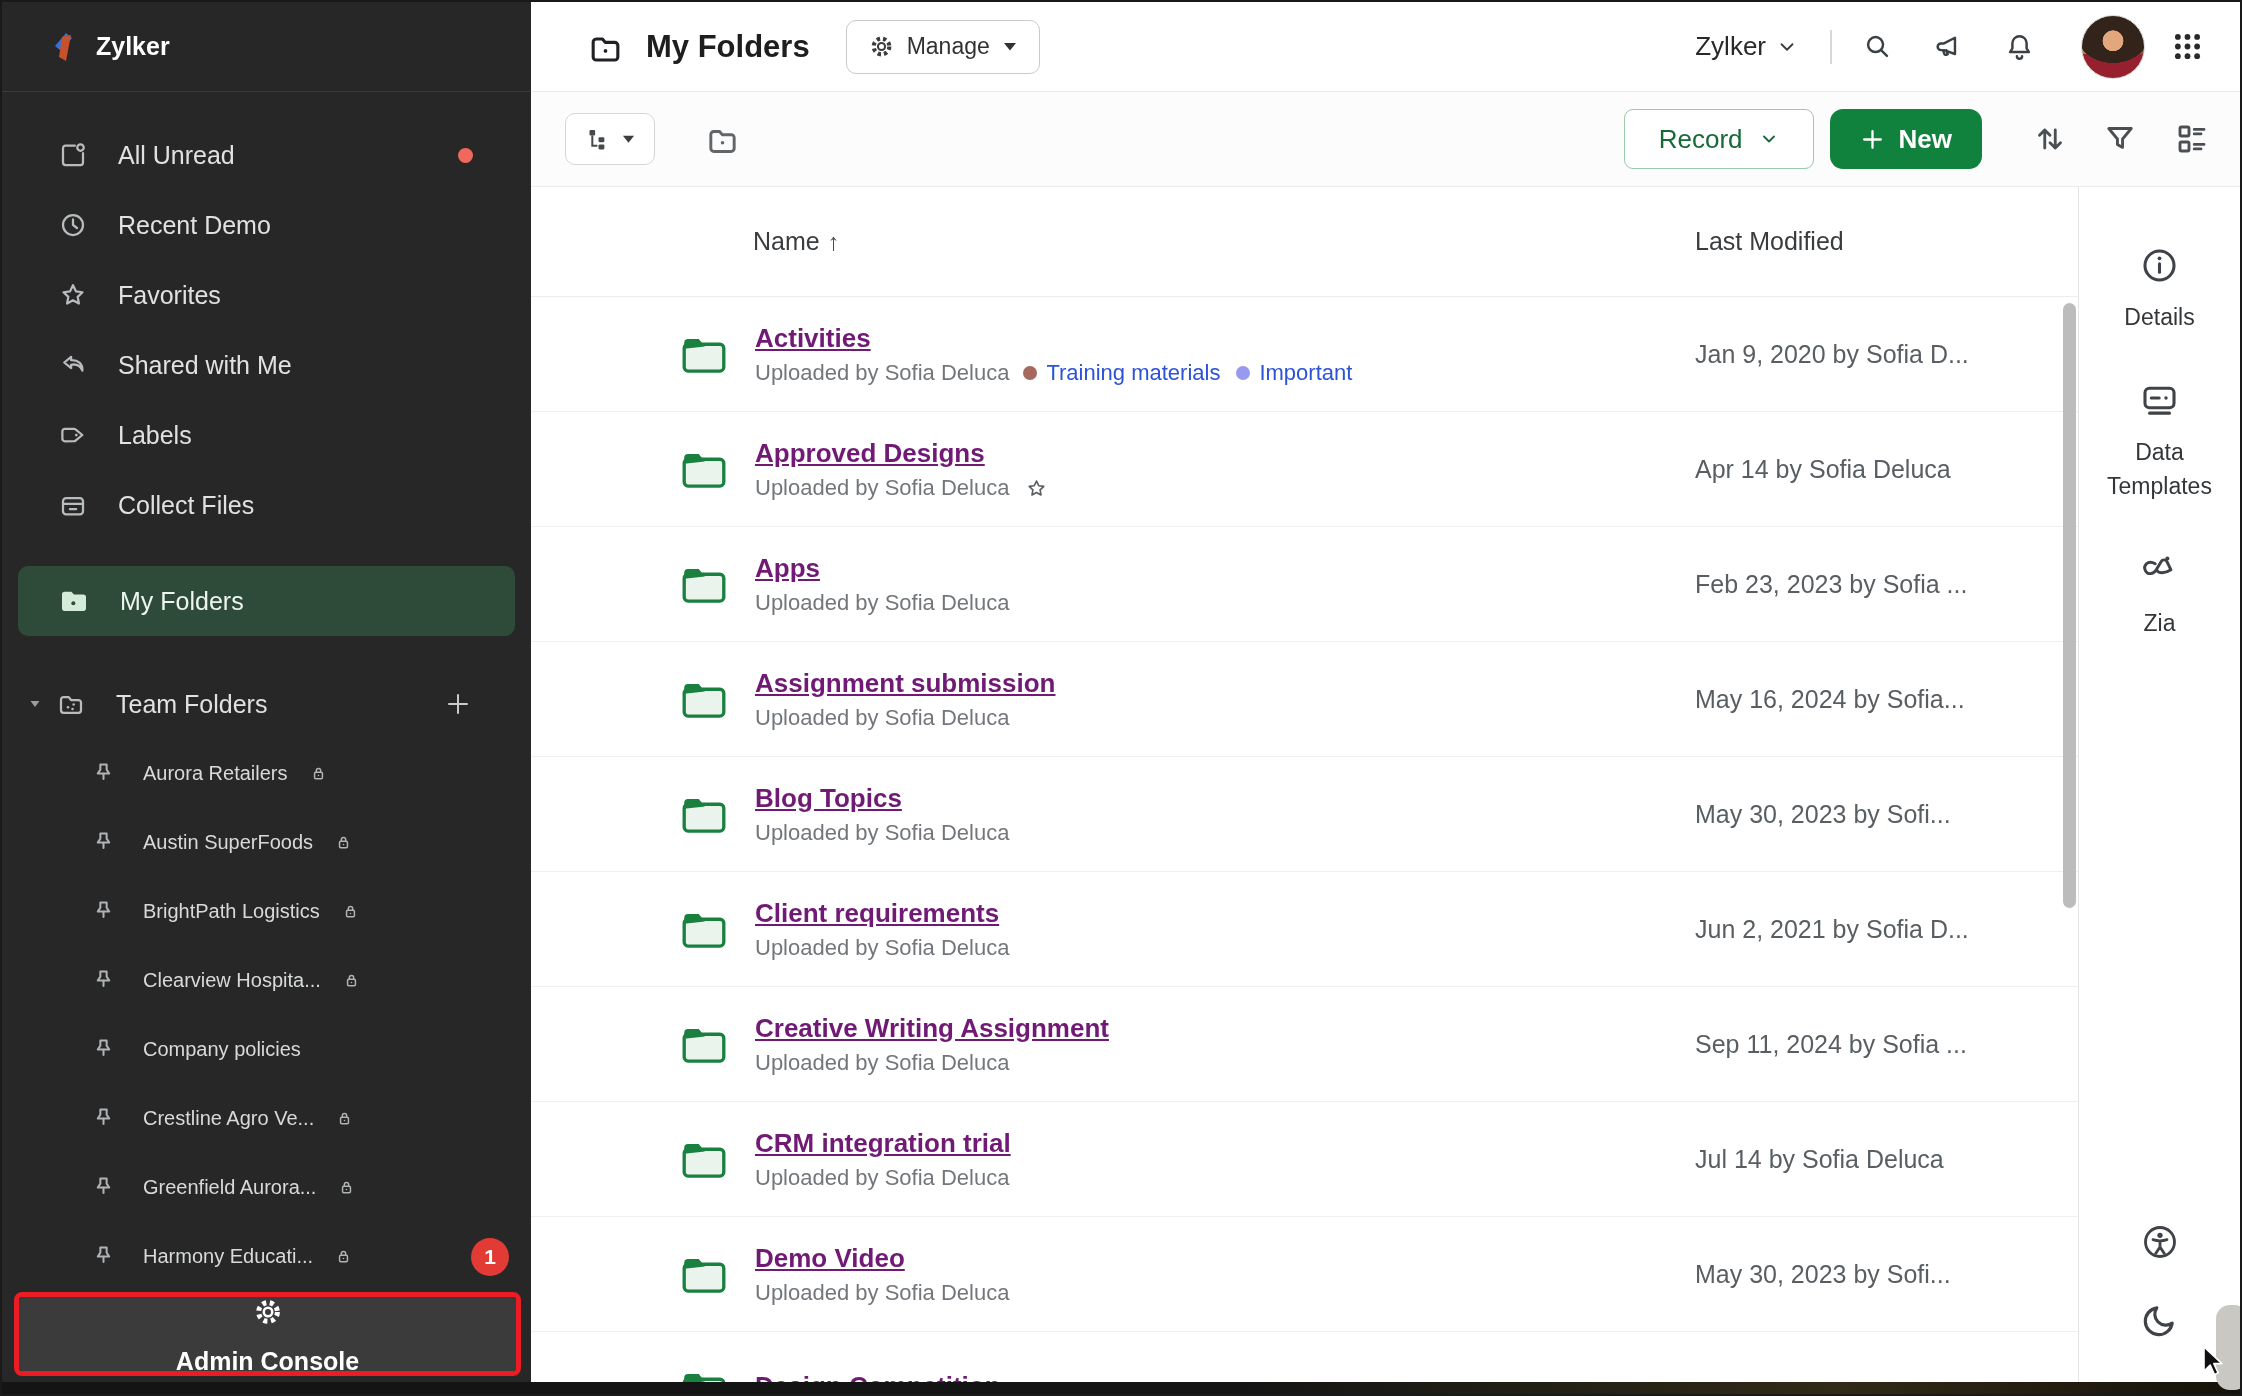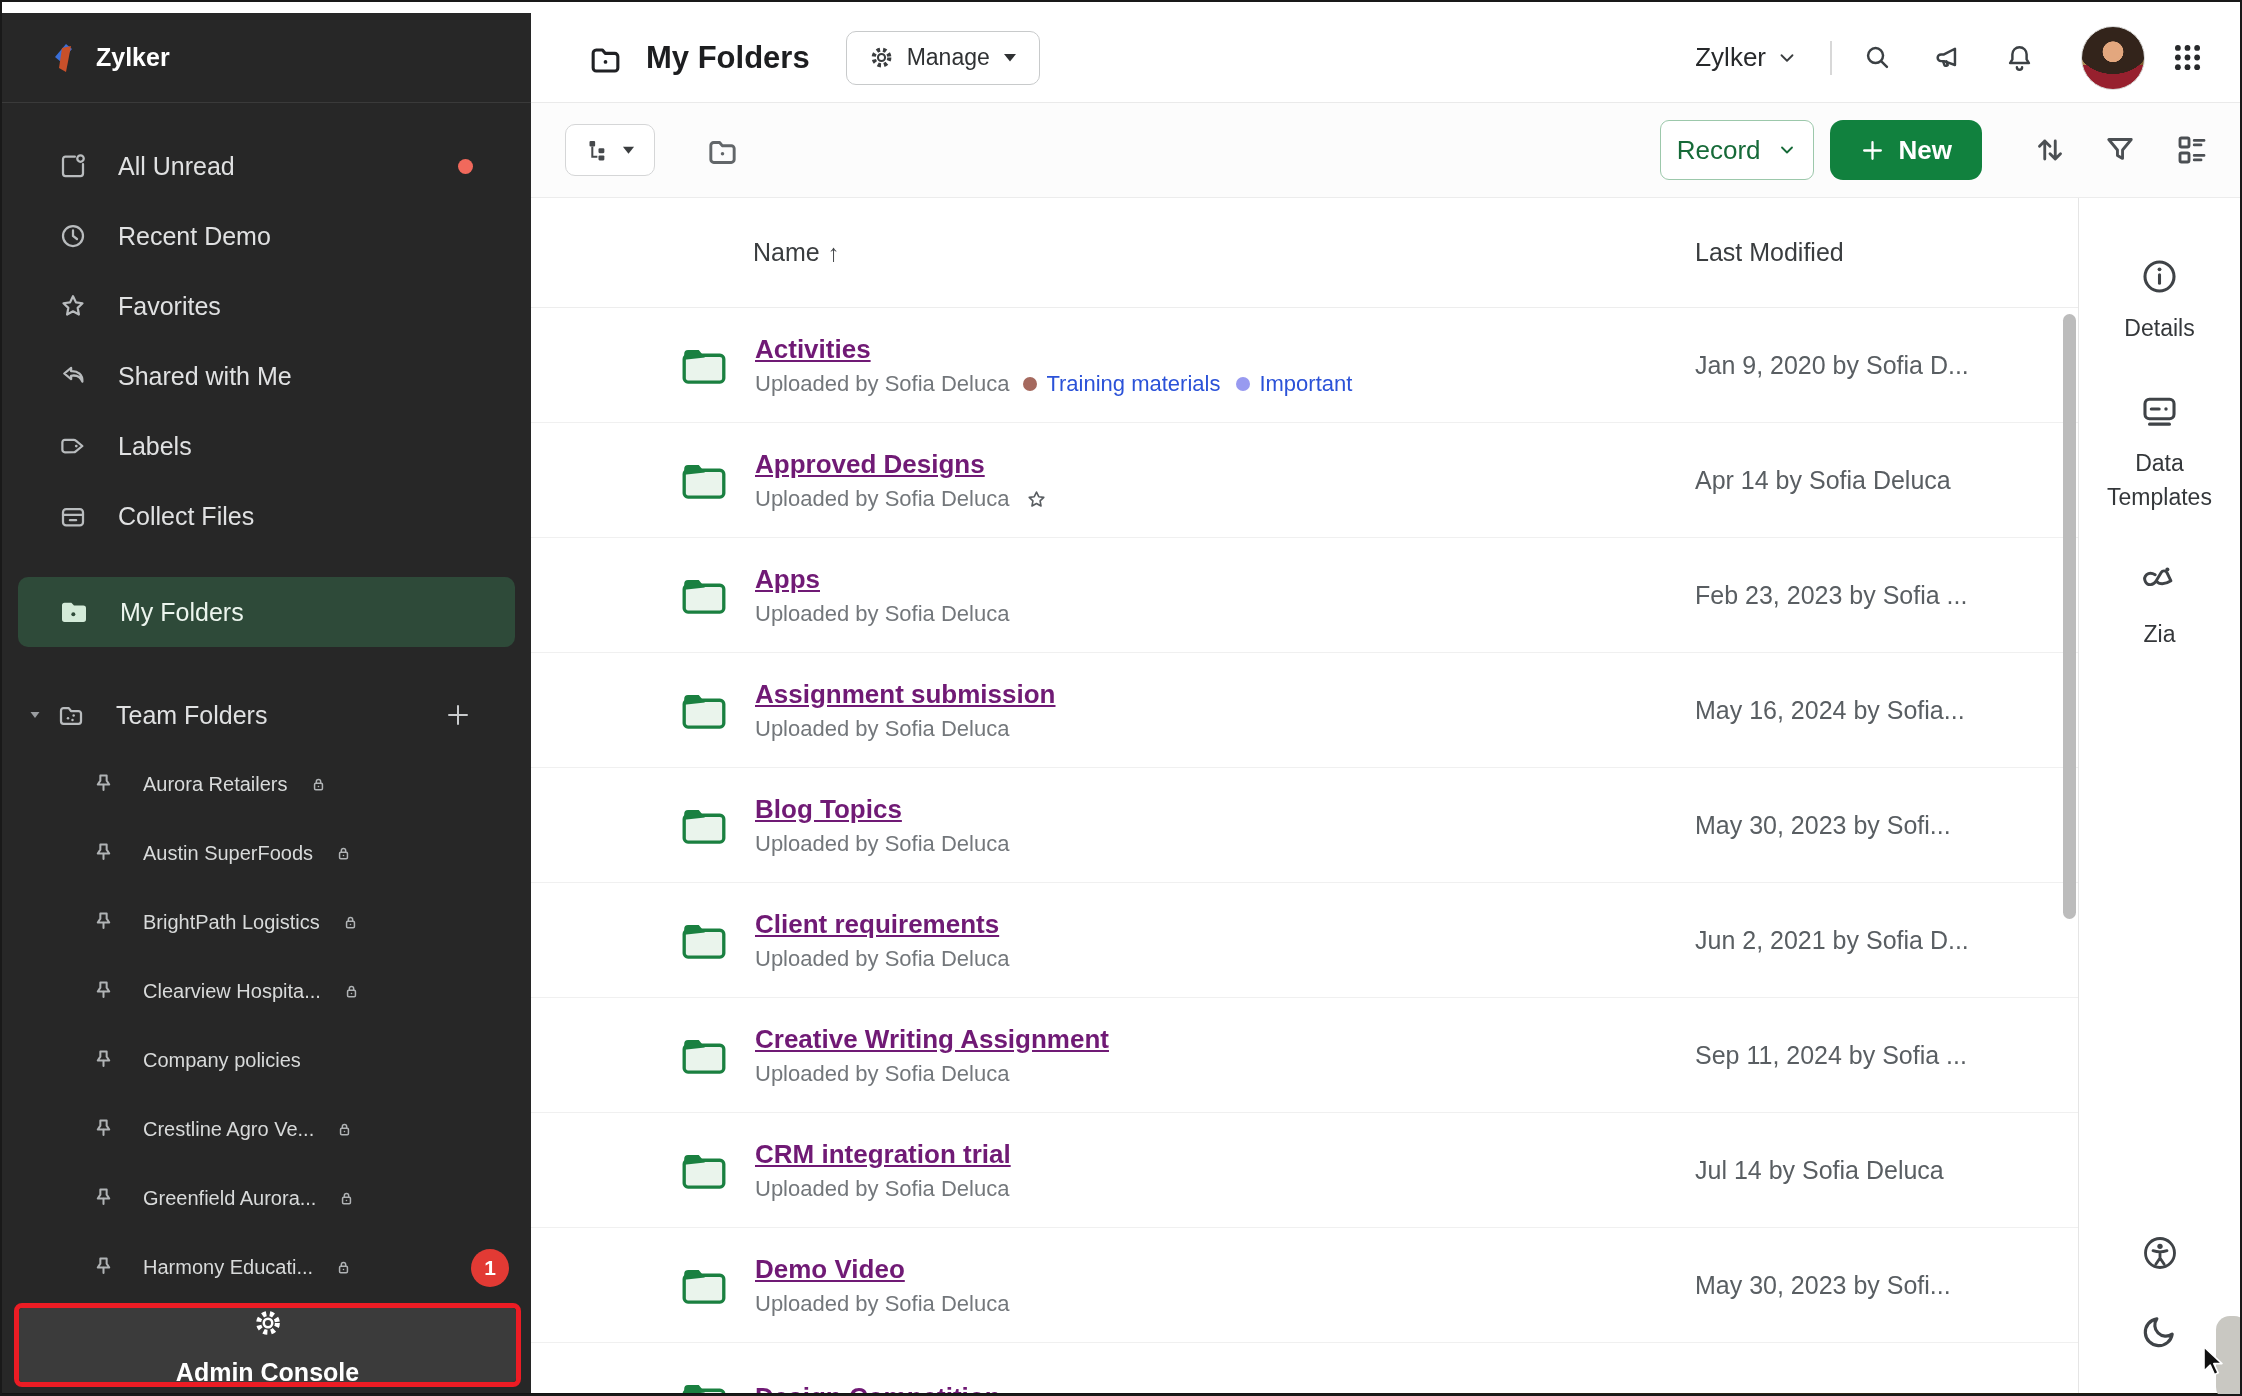--- a/index.html
+++ b/index.html
@@ -1,19 +1,19 @@
 <!DOCTYPE html>
 <html><head>
 <meta charset="utf-8">
 <style>
   * { margin:0; padding:0; box-sizing:border-box; }
   body { font-family:"Liberation Sans", sans-serif; background:#444; }
   .screen { position:relative; width:2242px; height:1396px; background:#fff;
             border:2px solid #191919; overflow:hidden; }
-  .app { display:flex; height:1380px;margin-top:11px; }
+  .app { display:flex; height:1380px; }
 
   
   .sidebar { width:529px; flex:none; background:#272727; display:flex; flex-direction:column; color:#dfe0e1; }
   .logo-row { height:90px; flex:none; display:flex; align-items:center; padding-left:48px; gap:14px;
               border-bottom:1px solid #3a3a3a; }
   .logo-name { font-size:25px; font-weight:700; color:#fff; }
   .nav { margin-top:28px; }
   .nav-item { height:70px; display:flex; align-items:center; padding:0 58px 0 56px; gap:30px; cursor:pointer; }
   .nav-item .nicon { width:30px; height:30px; flex:none; color:#b9bcbe; }
   .nav-label { font-size:25px; color:#e0e1e2; }
@@ -72,21 +72,21 @@
   .grid-ico { width:33px; height:33px; color:#27292b; cursor:pointer; }
 
   .toolbar { height:95px; flex:none; display:flex; align-items:center; padding:0 30px 0 34px;
              background:#fcfcfc; border-bottom:1px solid #ececec; }
   .tree-btn { width:90px; height:52px; border:1.5px solid #d5d6d7; border-radius:10px; background:#fff;
               display:flex; align-items:center; justify-content:center; gap:10px; cursor:pointer; }
   .tree-btn .tico2 { width:27px; height:27px; color:#46494c; }
   .tree-btn .caret-solid { width:13px; height:10px; color:#3a3d3f; }
   .tb-folder { width:35px; height:32px; color:#626669; margin-left:50px; cursor:pointer; }
   .tb-spacer { flex:1; }
-  .record-btn { height:60px; display:flex; align-items:center; gap:16px; padding:0 16px; background:#fff;
+  .record-btn { height:60px; display:flex; align-items:center; gap:16px; padding:0 34px; background:#fff;
                 border:1.5px solid #9cc8ab; border-radius:9px; cursor:pointer; }
   .record-label { font-size:26px; font-weight:500; color:#166a38; }
   .record-btn .chev { width:20px; height:20px; color:#166a38; }
   .new-btn { margin-left:16px; height:60px; display:flex; align-items:center; gap:14px; padding:0 30px;
              border:none; border-radius:13px; cursor:pointer; }
   .new-label { font-size:26px; font-weight:700; color:#fff; }
   .plus-w { width:25px; height:25px; color:#fff; }
   .tbico { width:36px; height:36px; color:#4b4f53; cursor:pointer; flex:none; }
   .ml50 { margin-left:50px; } .ml34 { margin-left:34px; } .ml36 { margin-left:36px; }
 

